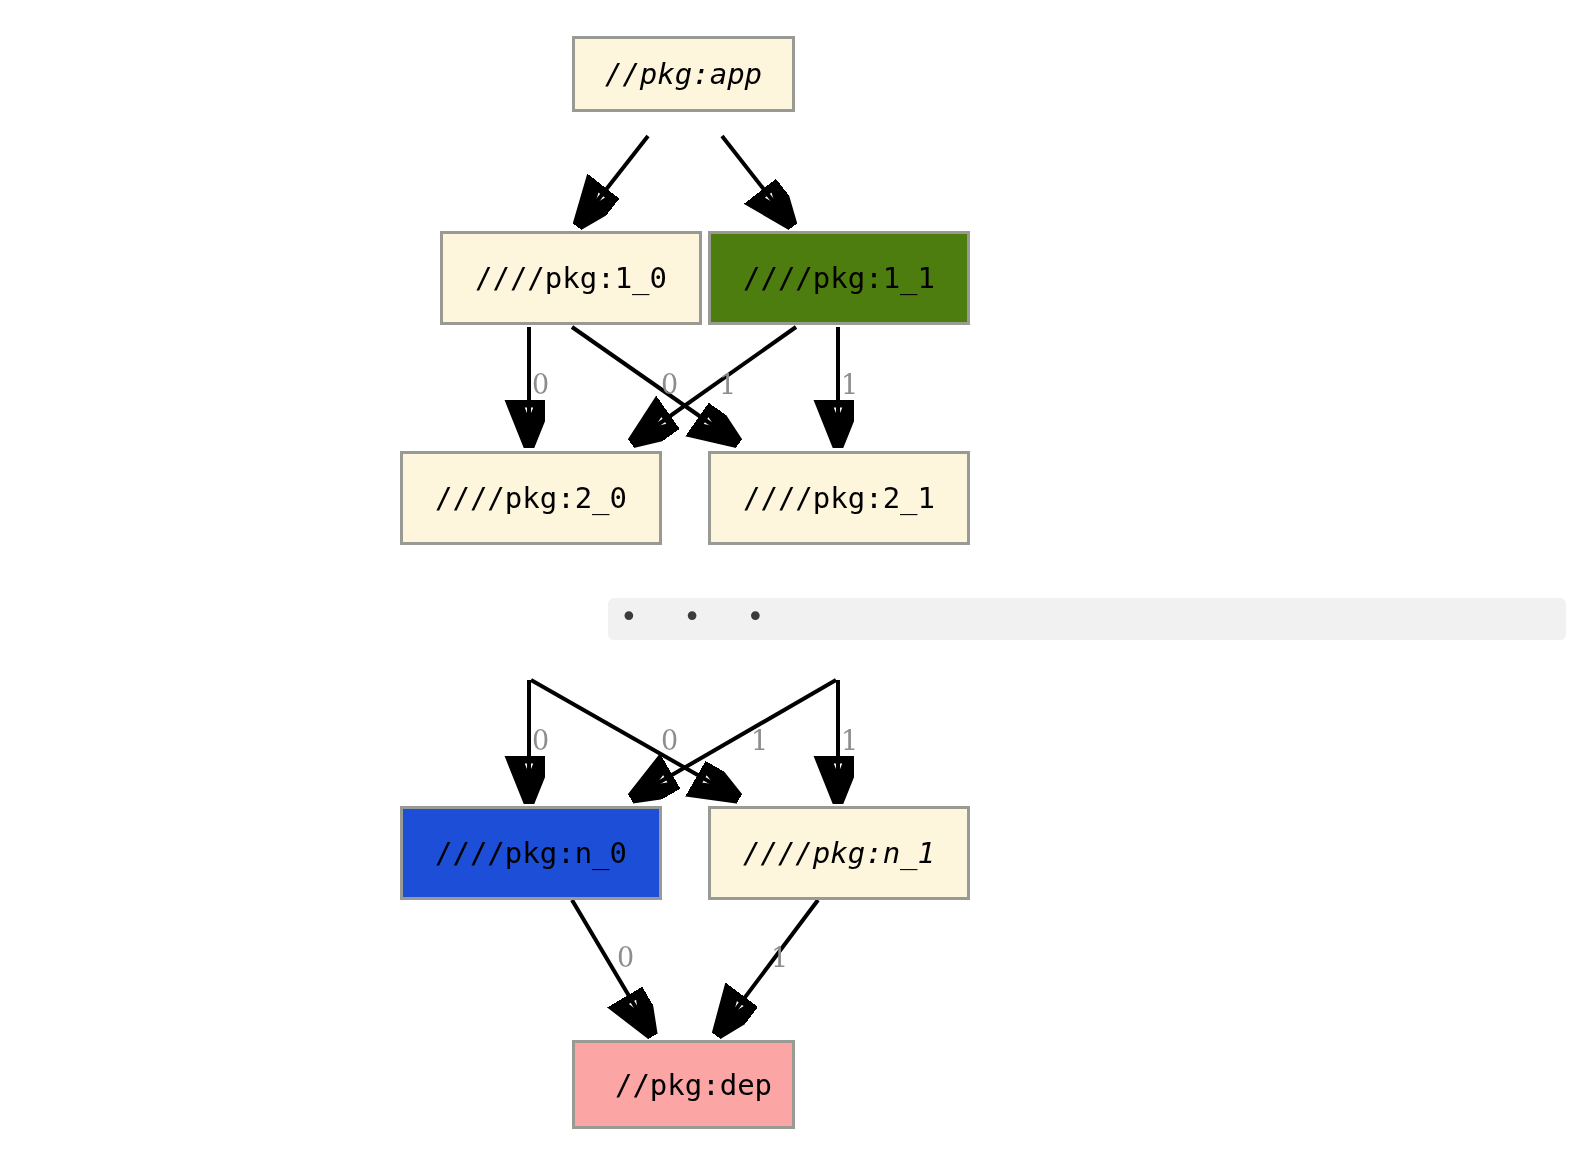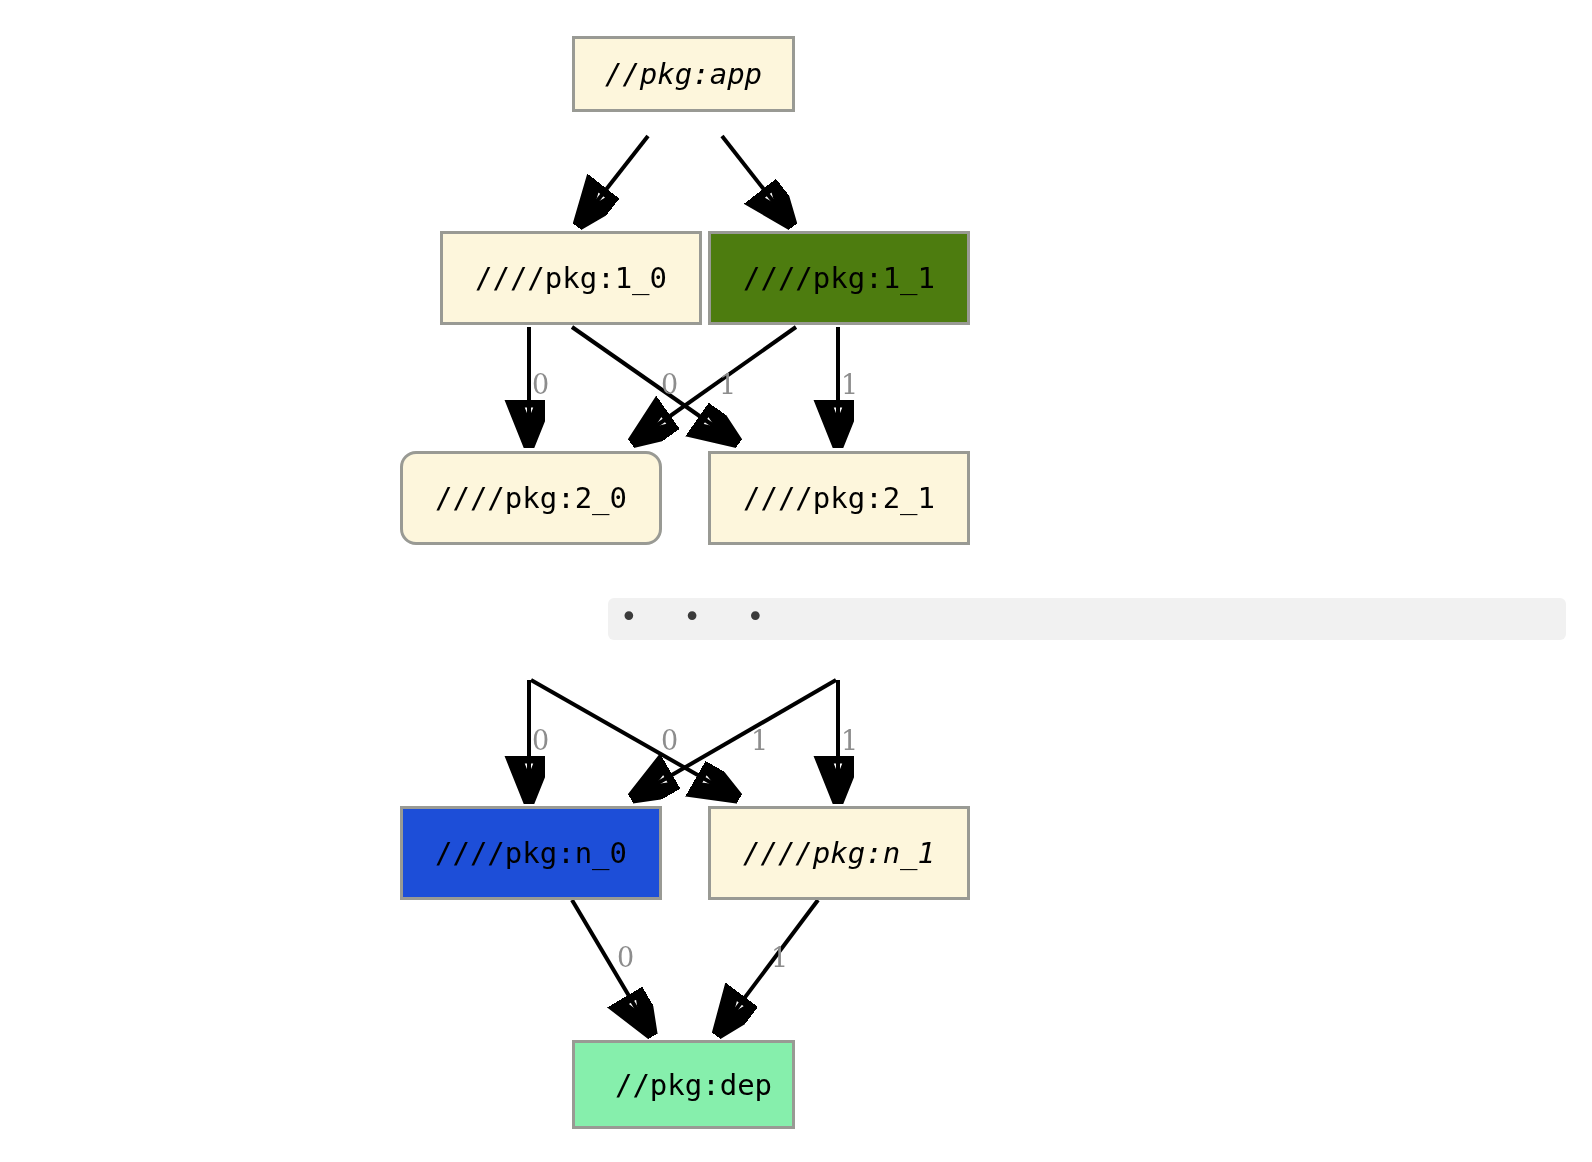--- a/index.html
+++ b/index.html
@@ -106,33 +106,33 @@
   <div id="nodes-layer">
       <div class="node-box" style="left: 572px; top: 36px; width: 223px; height: 76px; background: rgb(253, 246, 220); border-color: rgb(153, 154, 148); font-style: italic;">
         <span>//pkg:app</span>
       </div>
       <div class="node-box" style="left: 400px; top: 231px; width: 262px; height: 94px; background: rgb(253, 246, 220); border-color: rgb(153, 154, 148); margin-left: 40px;">
         <span>////pkg:1_0</span>
       </div>
       <div class="node-box" style="left: 708px; top: 231px; width: 262px; height: 94px; background: #4d7c0f; border-color: rgb(153, 154, 148);">
         <span>////pkg:1_1</span>
       </div>
-      <div class="node-box" style="left: 400px; top: 451px; width: 262px; height: 94px; background: rgb(253, 246, 220); border-color: rgb(153, 154, 148); border-radius: 16px;">
+      <div class="node-box" style="left: 400px; top: 451px; width: 262px; height: 94px; background: rgb(253, 246, 220); border-color: rgb(153, 154, 148);">
         <span>////pkg:2_0</span>
       </div>
       <div class="node-box" style="left: 708px; top: 451px; width: 262px; height: 94px; background: rgb(253, 246, 220); border-color: rgb(153, 154, 148);">
         <span>////pkg:2_1</span>
       </div>
       <div class="node-box" style="left: 400px; top: 806px; width: 262px; height: 94px; background: #1d4ed8; border-color: rgb(153, 154, 148);">
         <span>////pkg:n_0</span>
       </div>
       <div class="node-box" style="left: 708px; top: 806px; width: 262px; height: 94px; background: rgb(253, 246, 220); border-color: rgb(153, 154, 148); font-style: italic;">
         <span>////pkg:n_1</span>
       </div>
-      <div class="node-box" style="left: 572px; top: 1040px; width: 223px; height: 89px; background: #86efac; border-color: rgb(153, 154, 148); padding-left: 20px;">
+      <div class="node-box" style="left: 572px; top: 1040px; width: 223px; height: 89px; background: #fca5a5; border-color: rgb(153, 154, 148); padding-left: 20px;">
         <span>//pkg:dep</span>
       </div>
     </div>
   <div id="edge-labels-layer">
       <div class="edge-label" style="left: 532px; top: 371px; color: rgb(141, 141, 141);">0</div>
       <div class="edge-label" style="left: 661px; top: 371px; color: rgb(141, 141, 141);">0</div>
       <div class="edge-label" style="left: 719px; top: 371px; color: rgb(141, 141, 141);">1</div>
       <div class="edge-label" style="left: 841px; top: 371px; color: rgb(141, 141, 141);">1</div>
       <div class="edge-label" style="left: 532px; top: 727px; color: rgb(141, 141, 141);">0</div>
       <div class="edge-label" style="left: 661px; top: 727px; color: rgb(141, 141, 141);">0</div>

